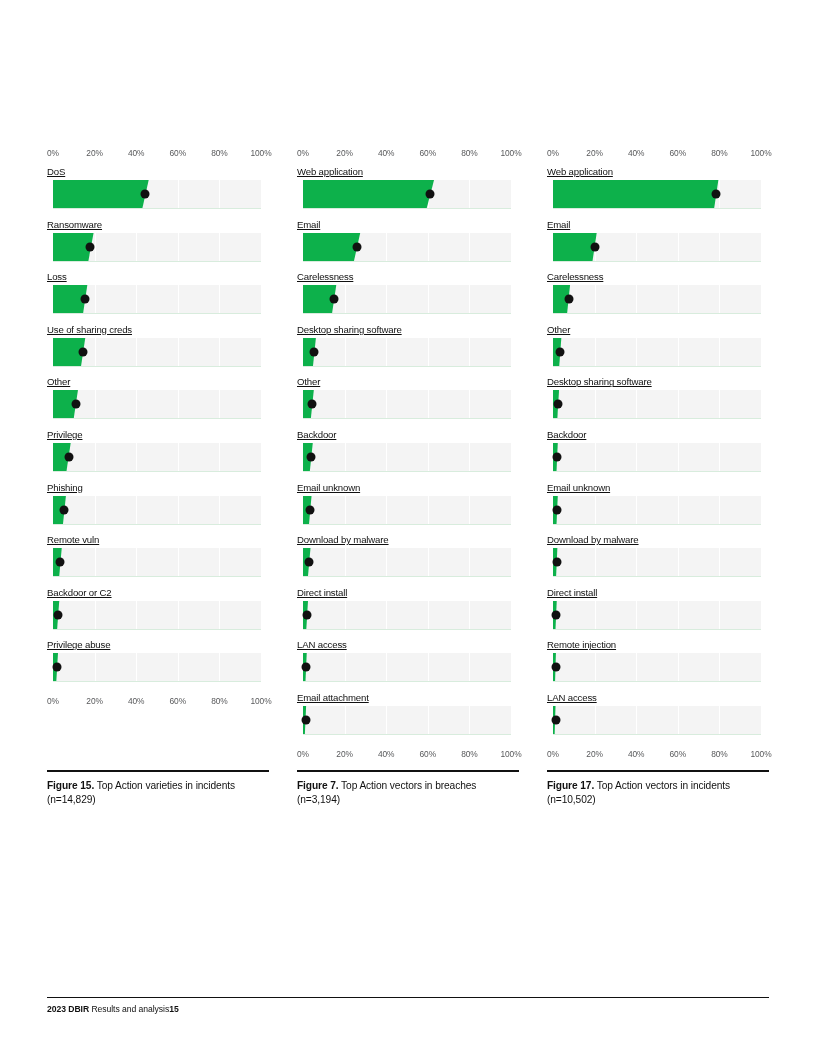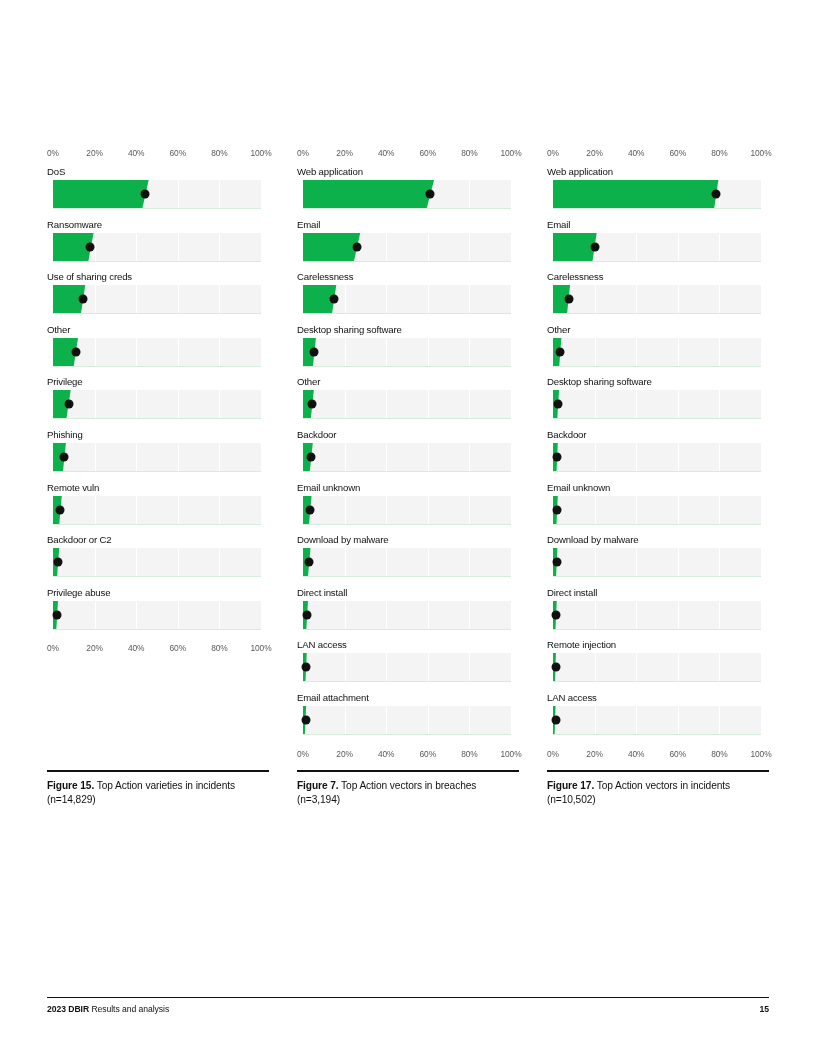--- a/index.html
+++ b/index.html
@@ -50,20 +50,21 @@
     letter-spacing: -0.1px;
     white-space: nowrap;
     transform: translateX(-50%);
   }
   .axis.bottom {
     margin-top: 4px;
   }
 
   .rows {
     margin-top: 5px;
+    text-decoration: underline;
   }
 
   .row {
     height: 52.6px;
     position: relative;
   }
   .row-label {
     font-size: 9.6px;
     color: #111111;
     line-height: 12px;
@@ -147,21 +148,21 @@
     width: 722px;
   }
   .footer .rule {
     width: 722px;
     height: 1.2px;
     background: #111111;
     margin-bottom: 6px;
   }
   .footer .line {
     display: flex;
-    justify-content: space-between;
+    justify-content: flex-start;
     align-items: baseline;
     font-size: 8.6px;
     color: #111111;
     letter-spacing: -0.05px;
   }
   .footer .line .left b { font-weight: bold; }
   .footer .line .pageno { font-weight: bold; }
 </style>
 </head>
 <body>
@@ -200,20 +201,35 @@
               <div class="grid" style="left: 41.6px;"></div>
               <div class="grid" style="left: 83.2px;"></div>
               <div class="grid" style="left: 124.8px;"></div>
               <div class="grid" style="left: 166.4px;"></div>
               <div class="grid" style="left: 208px;"></div>
               <div class="baseline"></div>
               <svg class="bar-svg" viewBox="0 0 208 28" preserveAspectRatio="none">
                 <polygon points="0,0 40.56,0 35.36,28 0,28" fill="#0DB14B"></polygon>
               </svg>
               <div class="dot" style="left: 37.44px;"></div>
+            </div>
+          </div>
+          <div class="row">
+            <div class="row-label">Loss</div>
+            <div class="track">
+              <div class="grid" style="left: 41.6px;"></div>
+              <div class="grid" style="left: 83.2px;"></div>
+              <div class="grid" style="left: 124.8px;"></div>
+              <div class="grid" style="left: 166.4px;"></div>
+              <div class="grid" style="left: 208px;"></div>
+              <div class="baseline"></div>
+              <svg class="bar-svg" viewBox="0 0 208 28" preserveAspectRatio="none">
+                <polygon points="0,0 34.32,0 30.16,28 0,28" fill="#0DB14B"></polygon>
+              </svg>
+              <div class="dot" style="left: 32.24px;"></div>
             </div>
           </div>
           <div class="row">
             <div class="row-label">Use of sharing creds</div>
             <div class="track">
               <div class="grid" style="left: 41.6px;"></div>
               <div class="grid" style="left: 83.2px;"></div>
               <div class="grid" style="left: 124.8px;"></div>
               <div class="grid" style="left: 166.4px;"></div>
               <div class="grid" style="left: 208px;"></div>

